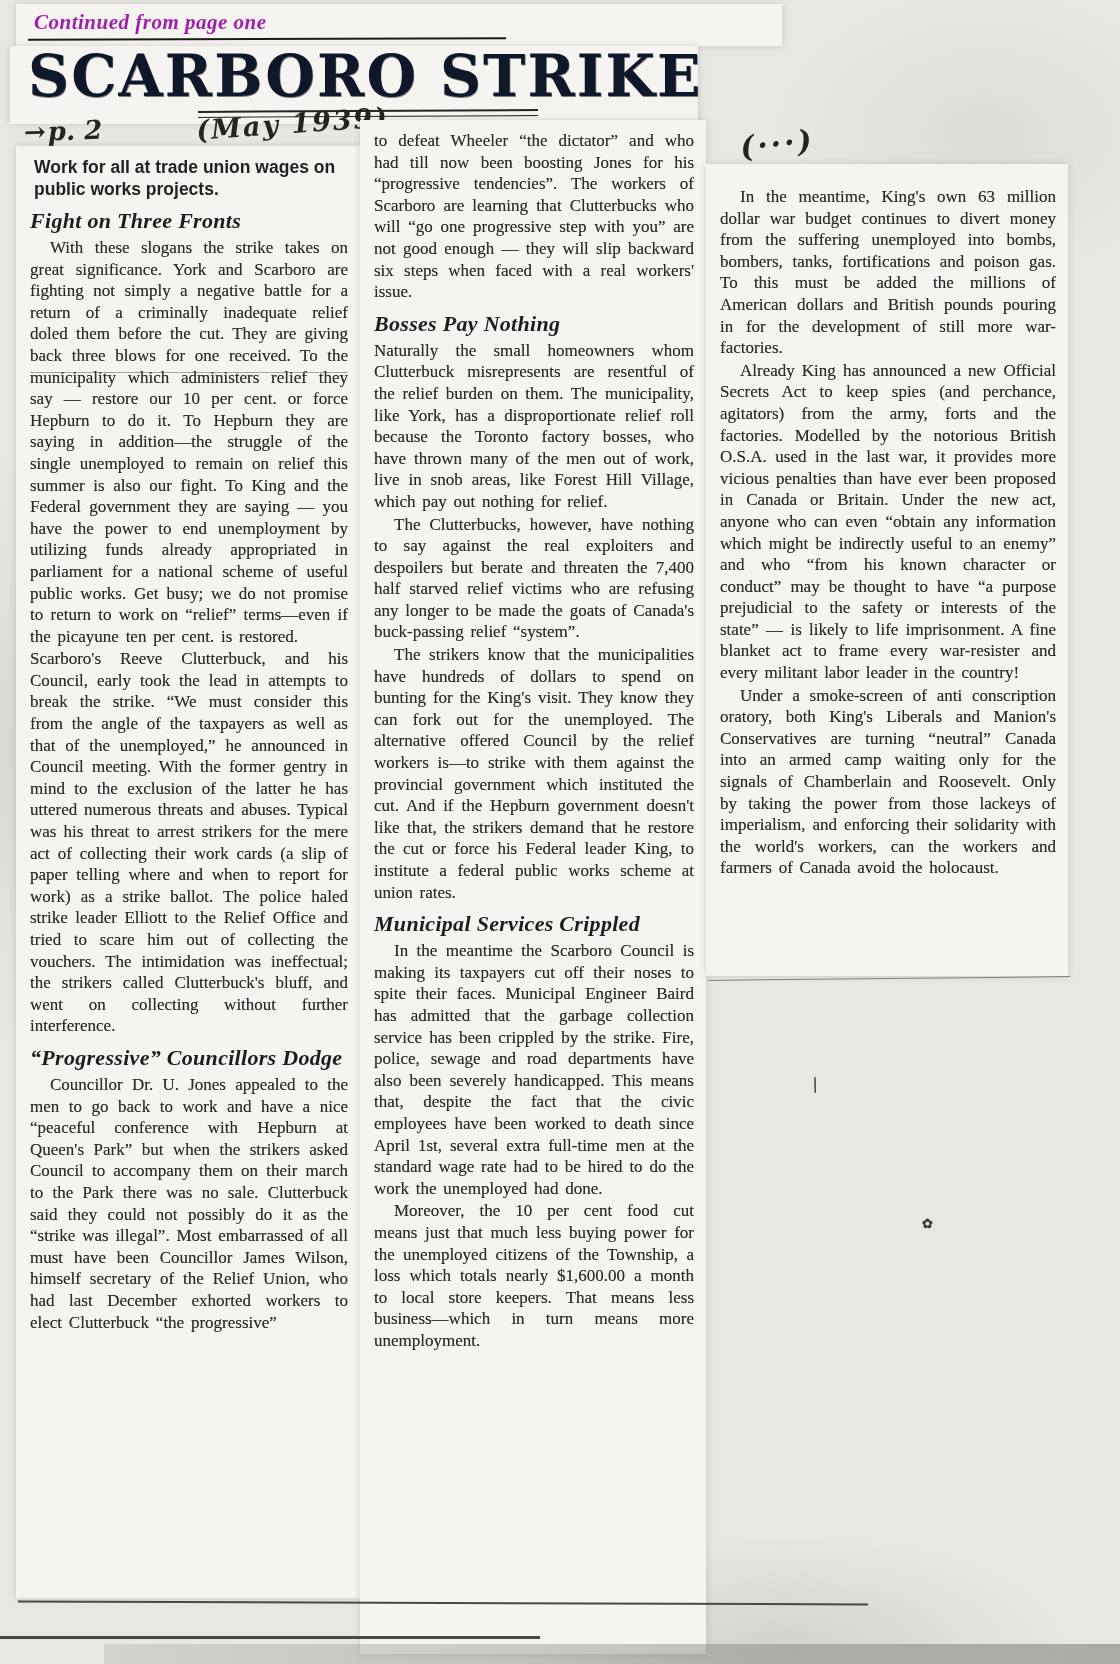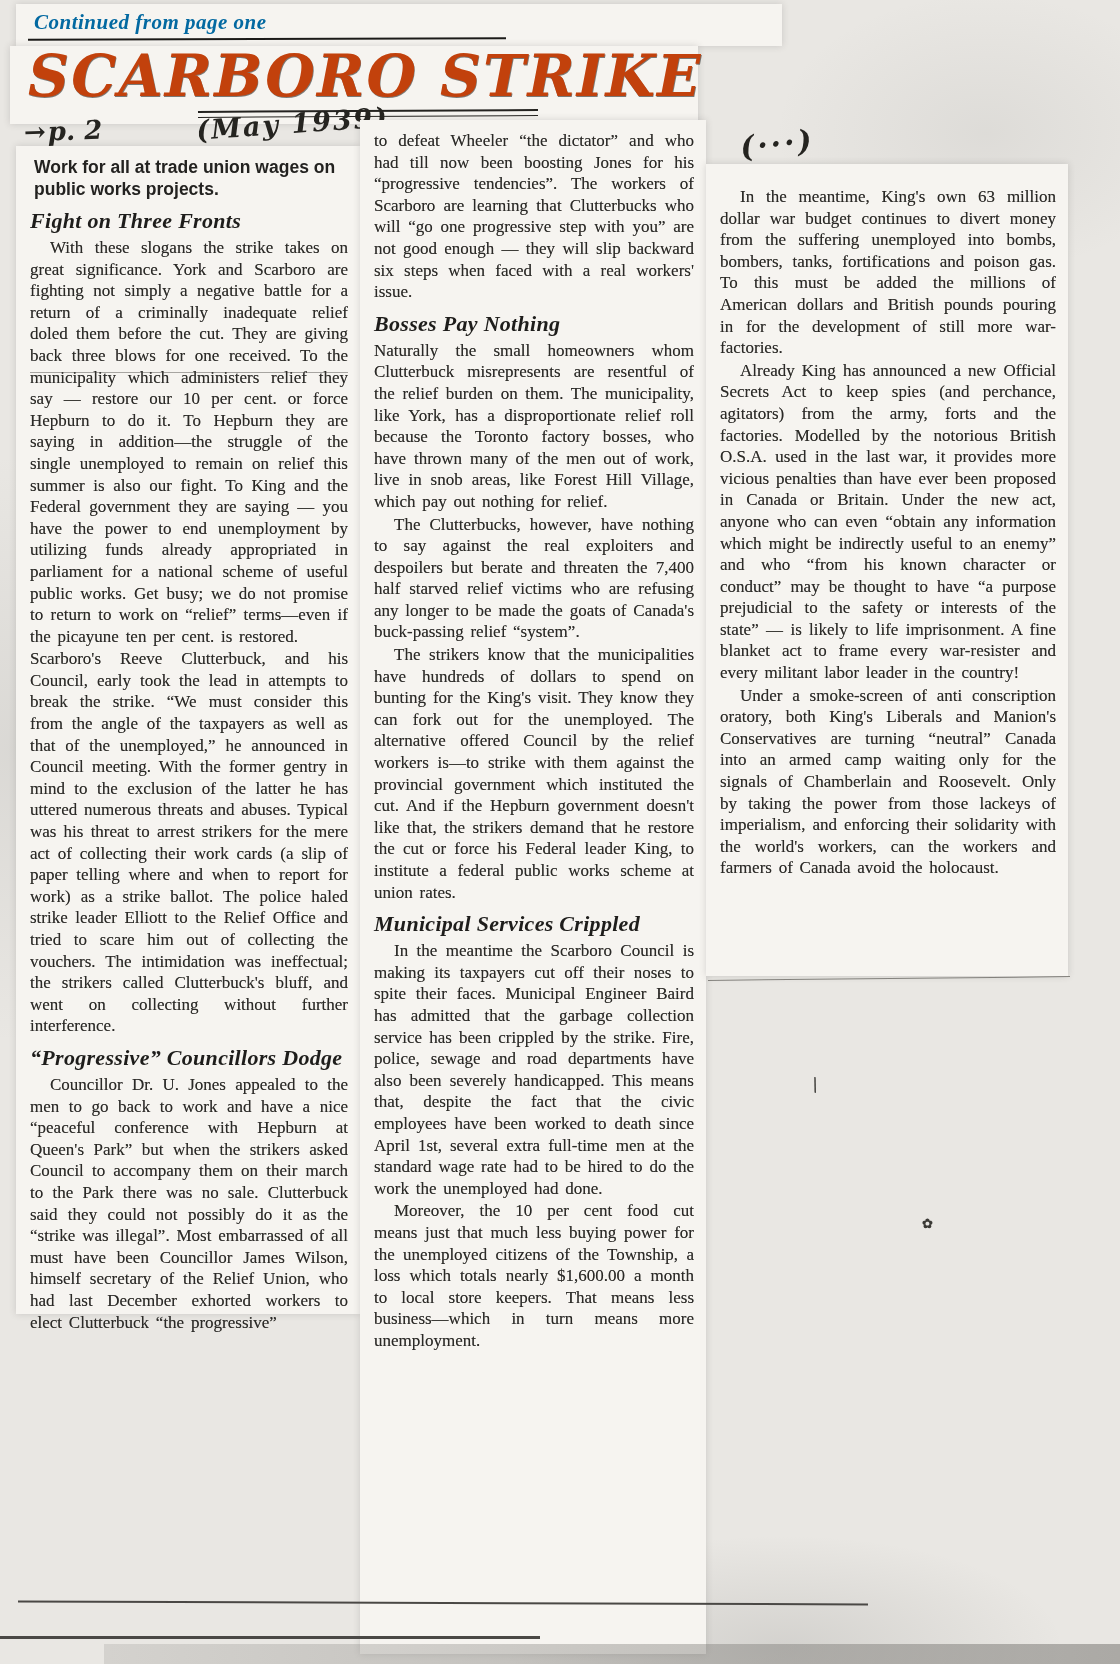--- a/index.html
+++ b/index.html
@@ -11,43 +11,42 @@
       radial-gradient(ellipse 260px 420px at 1% 45%, rgba(110,110,108,0.12), rgba(0,0,0,0) 70%),
       radial-gradient(ellipse 400px 160px at 70% 99%, rgba(100,100,98,0.16), rgba(0,0,0,0) 70%),
       #e9e7e3;
     font-family:"Liberation Serif","DejaVu Serif",serif;
     color:#2b2a27; overflow:hidden;
   }
   .piece{position:absolute; background:#f6f4f0; box-shadow:0 0 7px rgba(60,58,54,0.18); }
   .kicker-piece{left:16px; top:4px; width:766px; height:42px;}
   .kicker-text{
     position:absolute; left:18px; top:6px;
-    font-style:italic; font-weight:bold; font-size:21px; letter-spacing:0.5px; color:#0369a1;
+    font-style:italic; font-weight:bold; font-size:21px; letter-spacing:0.5px; color:#a21caf;
   }
   .kicker-rule{position:absolute; left:12px; top:34px; width:478px; border-top:2.5px solid #1c1b19; transform:rotate(-0.15deg);}
   .headline-piece{left:10px; top:46px; width:688px; height:78px;}
   .headline-text{
     position:absolute; left:18px; top:-4px;
     font-family:"DejaVu Serif","Liberation Serif",serif;
-    font-weight:bold; font-size:57px; letter-spacing:2px; color:#c2410c;
+    font-weight:bold; font-size:57px; letter-spacing:2px; color:#0f172a;
     text-shadow:0.6px 0.6px 0 rgba(20,20,18,0.55);
     white-space:nowrap;
-    font-style:italic;
   }
   .headline-rule{position:absolute; left:188px; top:64px; width:340px; height:4px; border-top:2.5px solid #242320; border-bottom:1.5px solid #242320; transform:rotate(-0.3deg);}
   .handnote{
     position:absolute; font-family:"DejaVu Serif","Liberation Serif",serif;
     font-style:italic; color:#252420;
   }
   .note-page{left:24px; top:116px; font-size:26px; font-weight:bold; transform:rotate(-2deg);}
   .note-page .arrow{font-style:normal; font-weight:bold; letter-spacing:-2px; margin-right:4px;}
   .note-date{left:196px; top:108px; font-size:27px; font-weight:bold; transform:rotate(-4deg); letter-spacing:2px;}
   .note-ellipsis{left:740px; top:126px; font-size:30px; font-weight:bold; transform:rotate(-6deg); letter-spacing:3px;}
   .col-piece{padding:10px 12px 14px 14px; box-sizing:border-box;}
-  .col1{left:16px; top:146px; width:344px; height:1168px;}
+  .col1{left:16px; top:146px; width:344px; height:1452px;}
   .col2{left:360px; top:120px; width:346px; height:1534px;}
   .col3{left:706px; top:164px; width:362px; height:812px;}
   .lead{
     font-family:"Liberation Sans","DejaVu Sans",sans-serif;
     font-weight:bold; font-size:17.5px; line-height:22px; margin:0 0 4px 4px; color:#232220;
   }
   h3.art-head{
     font-size:22px; font-style:italic; font-weight:bold; text-align:left;
     margin:8px 0 3px; color:#1e1d1b; letter-spacing:0.3px; line-height:26px;
   }

